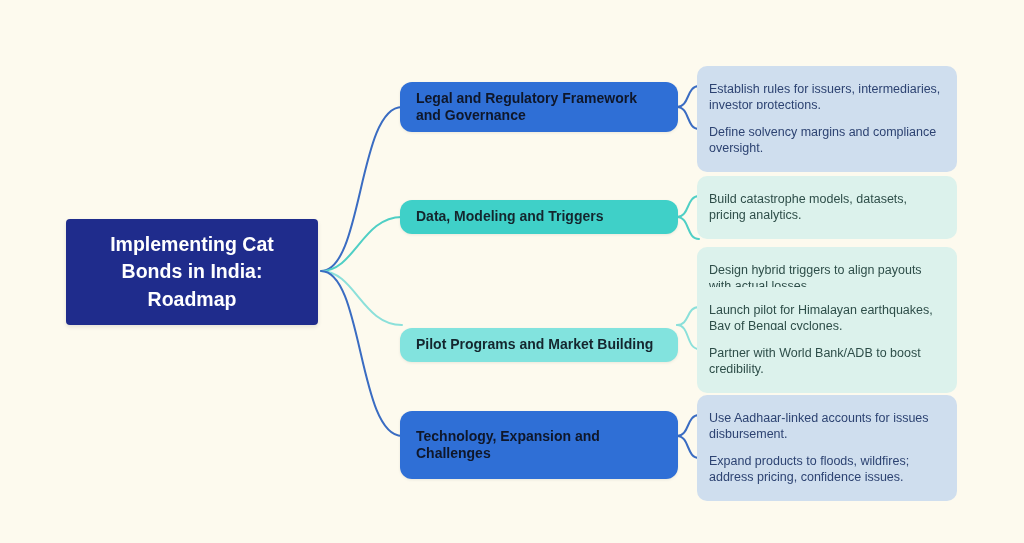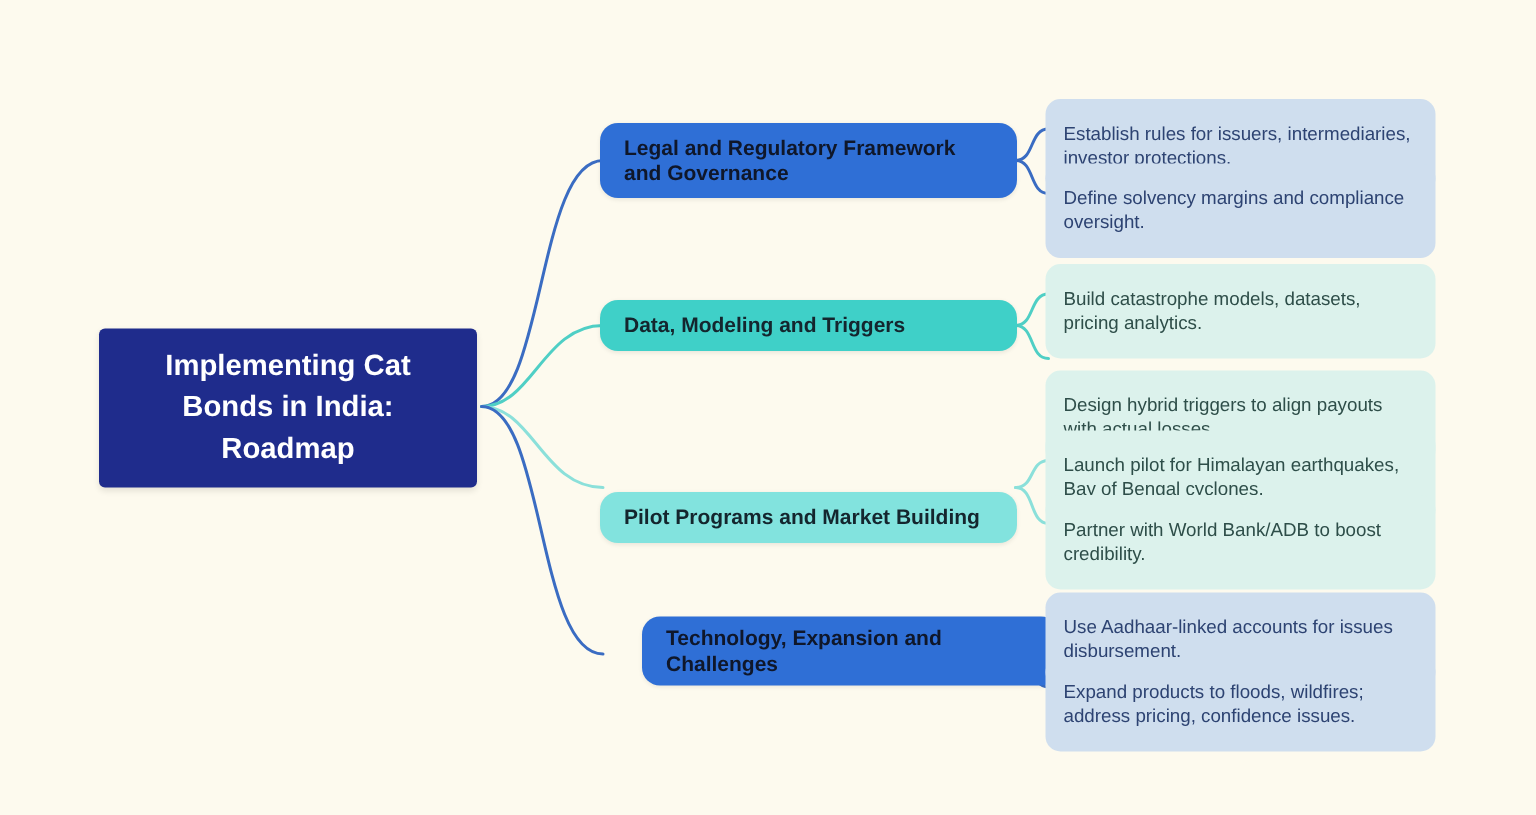--- a/index.html
+++ b/index.html
@@ -48,21 +48,21 @@
     line-height: 1.25;
     box-shadow: 0 1px 3px rgba(0,0,0,0.08);
   }
   .branch.blue { background: var(--branch-blue, #2F6FD6); color: #0f172a; }
   .branch.teal { background: var(--branch-teal, #3FD0C8); color: var(--branch-text-dark, #14262E); align-items: center; }
   .branch.cyan { background: var(--branch-cyan, #82E3DE); color: var(--branch-text-dark, #14262E); }
 
   .branch-1 { top: 82px;  height: 50px; }
   .branch-2 { top: 200px; height: 34px; }
   .branch-3 { top: 308px; height: 34px; margin-top: 20px; }
-  .branch-4 { top: 411px; height: 46px; margin-left: 28px; }
+  .branch-4 { top: 411px; height: 68px; }
 
   .leaf {
     left: 697px; width: 260px; min-height: 39px;
     border-radius: 10px;
     padding: 15px 12px;
     font-size: 12.5px;
     line-height: 1.3;
   }
   .leaf.blue { background: var(--leaf-blue-bg, #CFDEEE); color: var(--leaf-text-blue, #2D4372); }
   .leaf.mint { background: var(--leaf-mint-bg, #DCF2EC); color: var(--leaf-text-teal, #2E4E49); }

